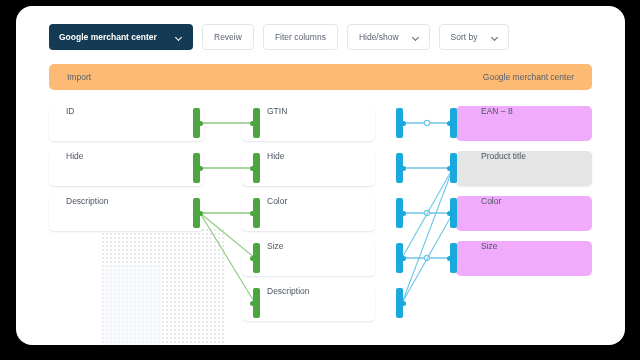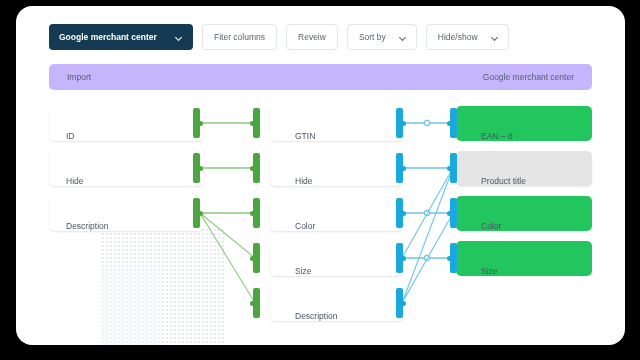--- a/index.html
+++ b/index.html
@@ -102,21 +102,21 @@
     transform: rotate(45deg);
   }
 
   
   #header-strip {
     position: absolute;
     left: 33px;
     top: 58px;
     width: 543px;
     height: 26px;
-    background: #c4b5fd;
+    background: #fdba74;
     border-radius: 5px;
     display: flex;
     align-items: center;
     justify-content: space-between;
     padding: 0 18px;
     box-sizing: border-box;
     font-size: 8.5px;
     color: #56606c;
   }
 
@@ -126,44 +126,44 @@
     left: 0;
     top: 0;
     width: 609px;
     height: 339px;
   }
   .card {
     position: absolute;
     height: 35px;
     border-radius: 5px;
     display: flex;
-    align-items: flex-end;
+    align-items: flex-start;
     font-size: 8.5px;
     color: #4b5561;
     box-sizing: border-box;
   }
   .card .lbl { pointer-events: none; }
   .card.c1 {
     left: 33px;
     width: 155px;
     background: #ffffff;
     box-shadow: 0 1px 2px rgba(30,45,70,0.13);
     padding-left: 17px;
   }
   .card.c2 {
-    left: 254px;
+    left: 226px;
     width: 133px;
     background: #ffffff;
     box-shadow: 0 1px 2px rgba(30,45,70,0.13);
     padding-left: 25px;
   }
   .card.c3 {
     left: 440px;
     width: 136px;
-    background: #22c55e;
+    background: #f0abfc;
     padding-left: 25px;
   }
   .card.c3.white { background: #e5e5e5; box-shadow: 0 1px 2px rgba(30,45,70,0.10); }
 
   
   .pin {
     position: absolute;
     width: 7px;
     height: 30px;
     border-radius: 2px;
@@ -201,34 +201,34 @@
   <div id="texture-block2"></div>
 
   <div id="toolbar">
 
     <div class="tb-dropdown">
       <span class="lbl">Google merchant center</span>
       <span class="chev"></span>
     </div>
 
     <div class="tb-btn">
+      <span>Reveiw</span>
+    </div>
+
+    <div class="tb-btn">
       <span>Fiter columns</span>
     </div>
 
-    <div class="tb-btn">
-      <span>Reveiw</span>
+    <div class="tb-btn with-chev">
+      <span>Hide/show</span>
+      <span class="chev"></span>
     </div>
 
     <div class="tb-btn with-chev">
       <span>Sort by</span>
-      <span class="chev"></span>
-    </div>
-
-    <div class="tb-btn with-chev">
-      <span>Hide/show</span>
       <span class="chev"></span>
     </div>
   </div>
 
   <div id="header-strip">
     <span>Import</span>
     <span>Google merchant center</span>
   </div>
 
   <svg id="links" viewBox="0 0 609 339">

